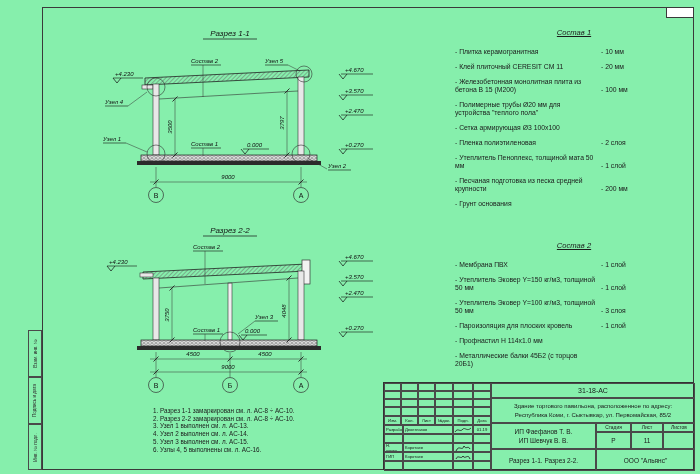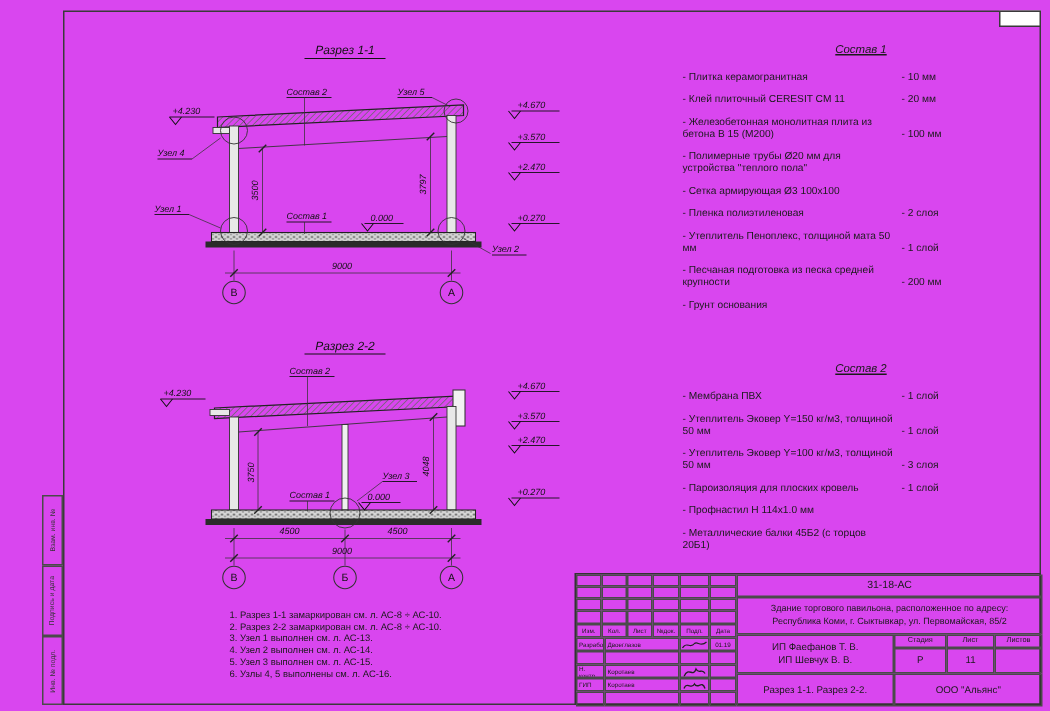--- a/index.html
+++ b/index.html
@@ -1,16 +1,16 @@
 <!DOCTYPE html>
 <html><head>
 <meta charset="utf-8">
 <style>
   html,body{margin:0;padding:0;background:#fff;}
-  .sheet{position:relative;width:700px;height:474px;background:#d946ef;overflow:hidden;
+  .sheet{position:relative;width:700px;height:474px;background:#86efac;overflow:hidden;
          font-family:"Liberation Sans",sans-serif;color:#1a1a1a;}
   .abs{position:absolute;}
   
   .frame{position:absolute;left:42px;top:7px;width:652px;height:463px;
          border:1.6px solid #3a3a3a;box-sizing:border-box;}
   .corner-box{position:absolute;left:666px;top:7px;width:28px;height:11px;
          border:1px solid #3a3a3a;box-sizing:border-box;background:#fff;}
   .vcell{position:absolute;left:28px;width:14px;border:0.8px solid #4a4a4a;
          box-sizing:border-box;display:flex;align-items:center;justify-content:center;}
   .vcell span{transform:rotate(-90deg);white-space:nowrap;font-size:4.6px;color:#333;}

